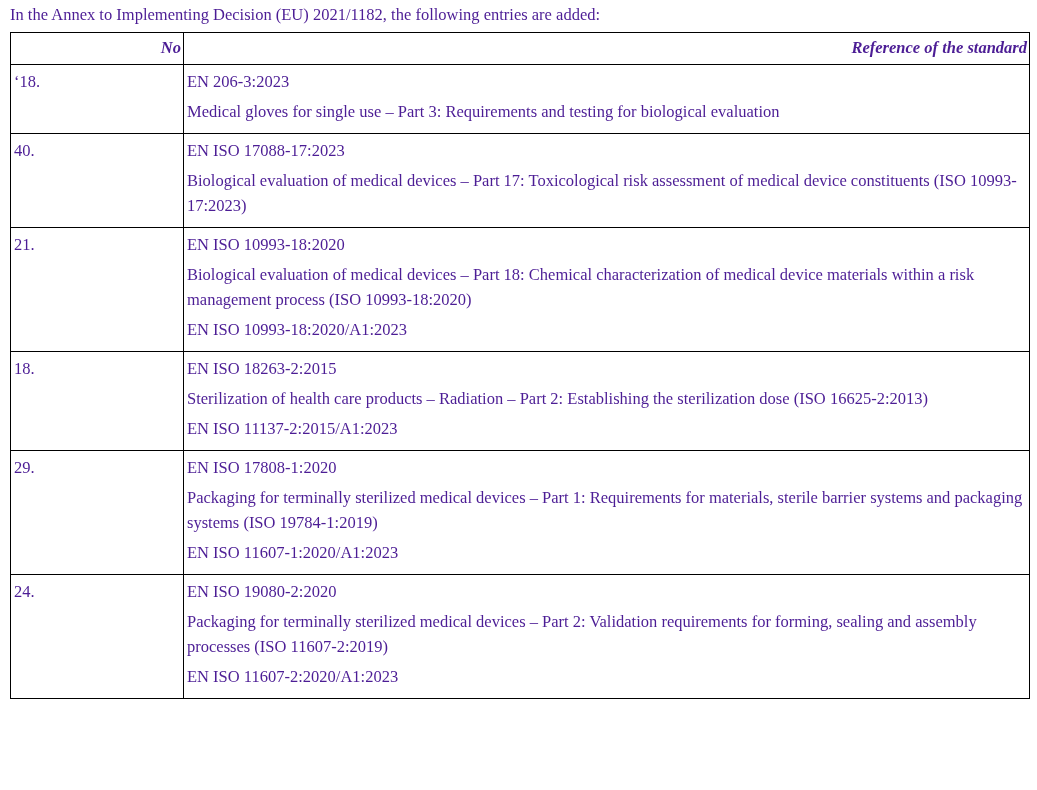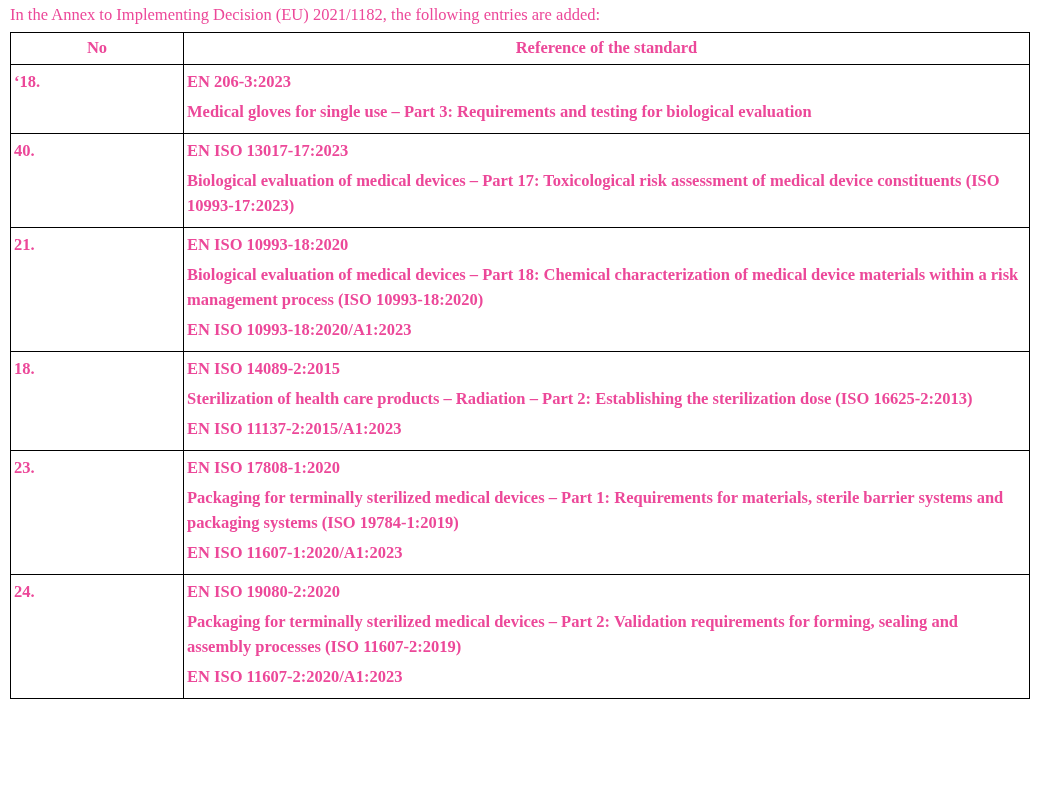--- a/index.html
+++ b/index.html
@@ -6,47 +6,47 @@
     margin: 0;
     padding: 0;
     background: #ffffff;
   }
   .page {
     width: 1037px;
     height: 706px;
     box-sizing: border-box;
     padding: 4px 7px 0 10px;
     font-family: "Liberation Serif", "DejaVu Serif", serif;
-    color: #ec4899;
+    color: #4c1d95;
     overflow: hidden;
     background: #ffffff;
   }
   .intro {
     font-size: 16.5px;
     line-height: 22px;
     margin: 0 0 6px 0;
   }
   table.standards {
     border-collapse: collapse;
     width: 1020px;
     table-layout: fixed;
   }
   col.col-no { width: 173px; }
   table.standards th,
   table.standards td {
     border: 1px solid #000000;
     vertical-align: top;
     font-size: 16.5px;
-    font-weight: bold;
   }
   table.standards th {
     font-weight: bold;
-    text-align: center;
+    text-align: right;
     padding: 5px 2px 6px 2px;
     line-height: 20px;
+    font-style: italic;
   }
   table.standards td {
     padding: 4px 4px 9px 3px;
   }
   td.no-cell p {
     margin: 0;
     line-height: 25px;
   }
   td.ref-cell p {
     margin: 0 0 5px 0;
@@ -82,47 +82,47 @@
     <td class="ref-cell">
     <p>EN 206-3:2023</p>
             <p>Medical gloves for single use – Part 3: Requirements and testing for biological evaluation</p>
           </td>
   </tr>
         <tr>
     <td class="no-cell">
       <p>40.</p>
     </td>
     <td class="ref-cell">
-    <p>EN ISO 13017-17:2023</p>
+    <p>EN ISO 17088-17:2023</p>
             <p>Biological evaluation of medical devices – Part 17: Toxicological risk assessment of medical device constituents (ISO 10993-17:2023)</p>
           </td>
   </tr>
         <tr>
     <td class="no-cell">
       <p>21.</p>
     </td>
     <td class="ref-cell">
     <p>EN ISO 10993-18:2020</p>
             <p>Biological evaluation of medical devices – Part 18: Chemical characterization of medical device materials within a risk management process (ISO 10993-18:2020)</p>
             <p>EN ISO 10993-18:2020/A1:2023</p>
           </td>
   </tr>
         <tr>
     <td class="no-cell">
       <p>18.</p>
     </td>
     <td class="ref-cell">
-    <p>EN ISO 14089-2:2015</p>
+    <p>EN ISO 18263-2:2015</p>
             <p>Sterilization of health care products – Radiation – Part 2: Establishing the sterilization dose (ISO 16625-2:2013)</p>
             <p>EN ISO 11137-2:2015/A1:2023</p>
           </td>
   </tr>
         <tr>
     <td class="no-cell">
-      <p>23.</p>
+      <p>29.</p>
     </td>
     <td class="ref-cell">
     <p>EN ISO 17808-1:2020</p>
             <p>Packaging for terminally sterilized medical devices – Part 1: Requirements for materials, sterile barrier systems and packaging systems (ISO 19784-1:2019)</p>
             <p>EN ISO 11607-1:2020/A1:2023</p>
           </td>
   </tr>
         <tr>
     <td class="no-cell">
       <p>24.</p>

